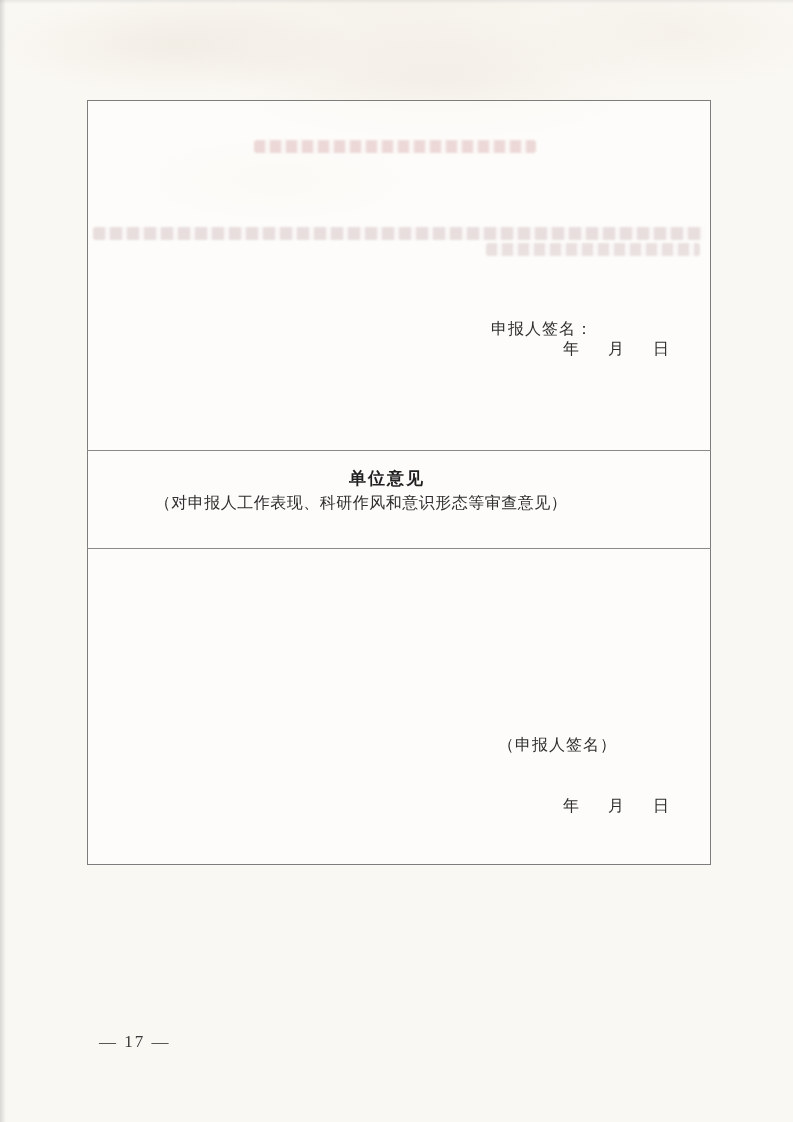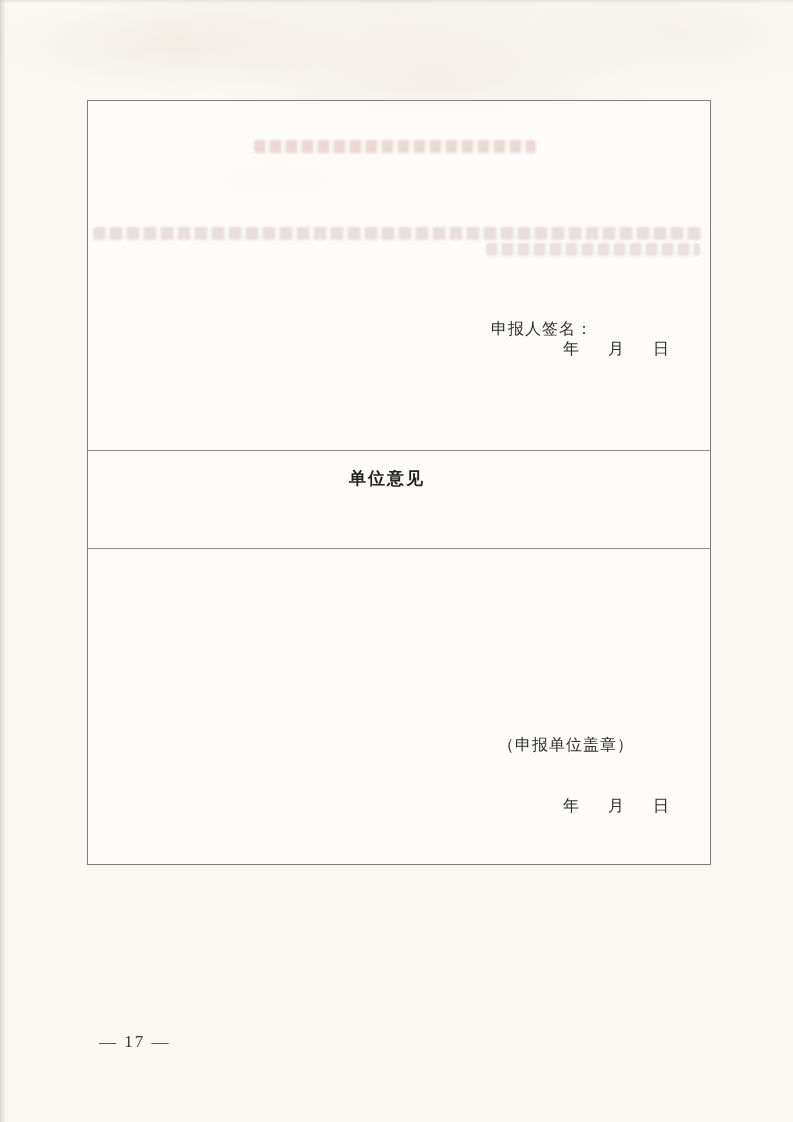--- a/index.html
+++ b/index.html
@@ -142,24 +142,25 @@
     <div class="date-row date-row-1">
       <span>年</span>
       <span>月</span>
       <span>日</span>
     </div>
 
     <div class="divider divider-1"></div>
 
     <div class="section-title">单位意见</div>
 
+    <div class="section-subtitle">（对申报人工作表现、科研作风和意识形态等审查意见）</div>
 
     <div class="divider divider-2"></div>
 
-    <div class="seal-label">（申报单位盖章）</div>
+    <div class="seal-label">（申报人签名）</div>
 
     <div class="date-row date-row-2">
       <span>年</span>
       <span>月</span>
       <span>日</span>
     </div>
 
   </div>
 
   <div class="page-number">— 17 —</div>

